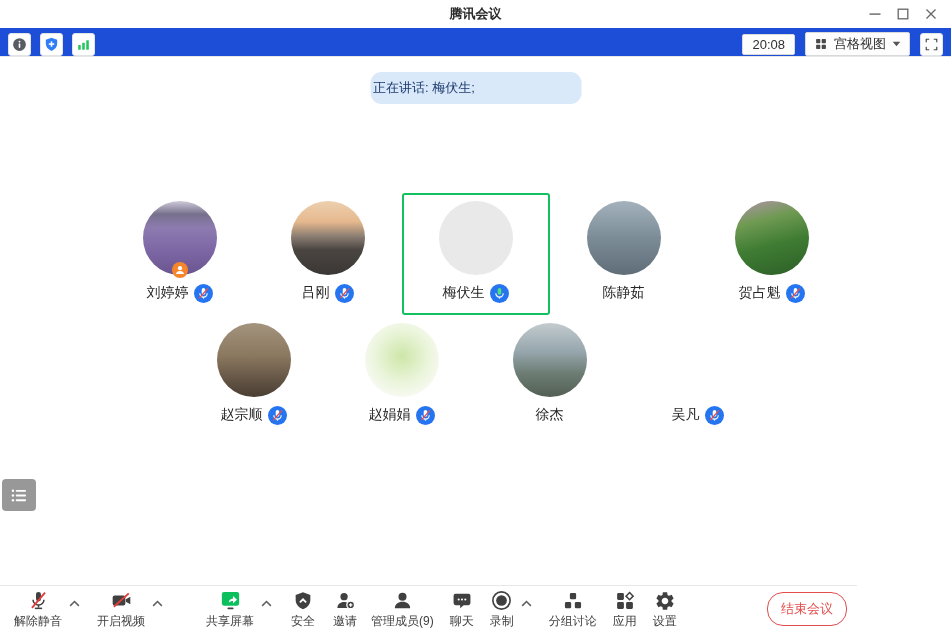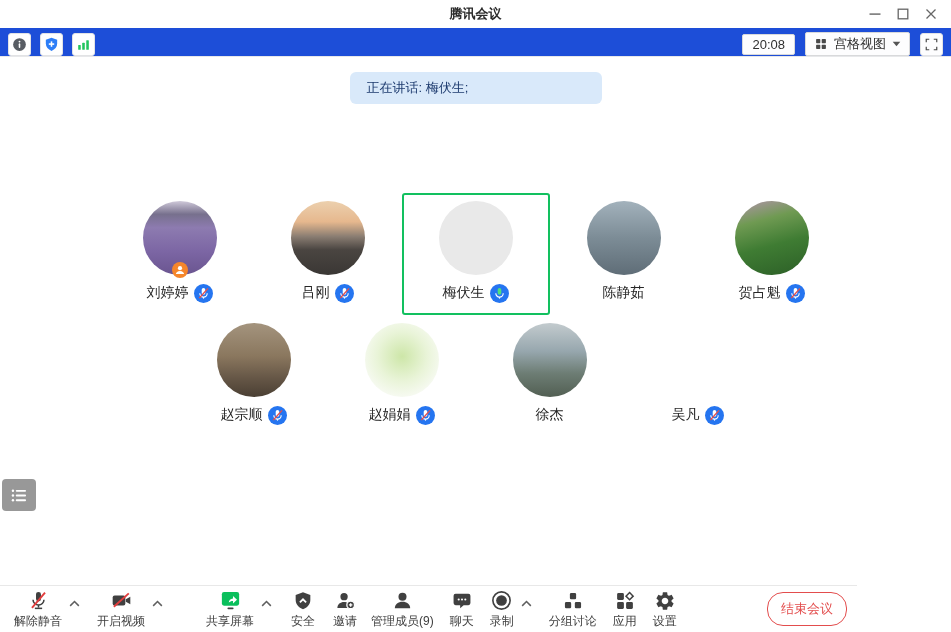--- a/index.html
+++ b/index.html
@@ -21,22 +21,22 @@
   .tb-left { display:flex; gap:9px; }
   .tb-iconbtn { width:23px; height:23px; background:#fff; border:1px solid #e2e3e5; border-radius:3px; display:flex; align-items:center; justify-content:center; cursor:pointer; }
   .tb-right { margin-left:auto; display:flex; align-items:center; gap:10px; }
   .time-box { border:1px solid #d8d9db; background:#fdfdfe; border-radius:2px; padding:2px 9px; font-size:13px; color:#2f2f2f; }
   .view-switcher { border:1px solid #d8d9db; background:#fdfdfe; border-radius:2px; padding:2px 8px; display:flex; align-items:center; gap:6px; font-size:13px; color:#2f2f2f; cursor:pointer; }
   .fullscreen-btn { width:23px; height:23px; background:#fdfdfe; border:1px solid #e2e3e5; border-radius:3px; display:flex; align-items:center; justify-content:center; cursor:pointer; }
 
   
   .main { position:relative; height:575px; background:#fff; }
   .banner { position:absolute; top:15px; left:50%; transform:translateX(-50%);
-    width:252px; height:32px; background:#d9e9fa; color:#1c3a6e;
-    font-size:13px; display:flex; align-items:center; padding-left:17px; border-radius:6px; }
+    width:211px; height:32px; background:#d9e9fa; color:#1c3a6e;
+    font-size:13px; display:flex; align-items:center; padding-left:3px; border-radius:11px; }
 
   .grid { position:absolute; top:136px; left:0; right:0; }
   .grid-row { display:flex; justify-content:center; }
   .cell { width:148px; border:2px solid transparent; border-radius:3px;
     padding:6px 0 10px; display:flex; flex-direction:column; align-items:center; cursor:pointer; }
   .cell.selected { border-color:#12c05f; }
   .avatar-wrap { position:relative; width:74px; height:74px; }
   .avatar { width:74px; height:74px; border-radius:50%; background:#e9e9e9; }
   .avatar.no-avatar { visibility:hidden; }
   .role-badge { display:none; position:absolute; left:50%; bottom:-3px; transform:translateX(-50%); width:16px; height:16px; }

